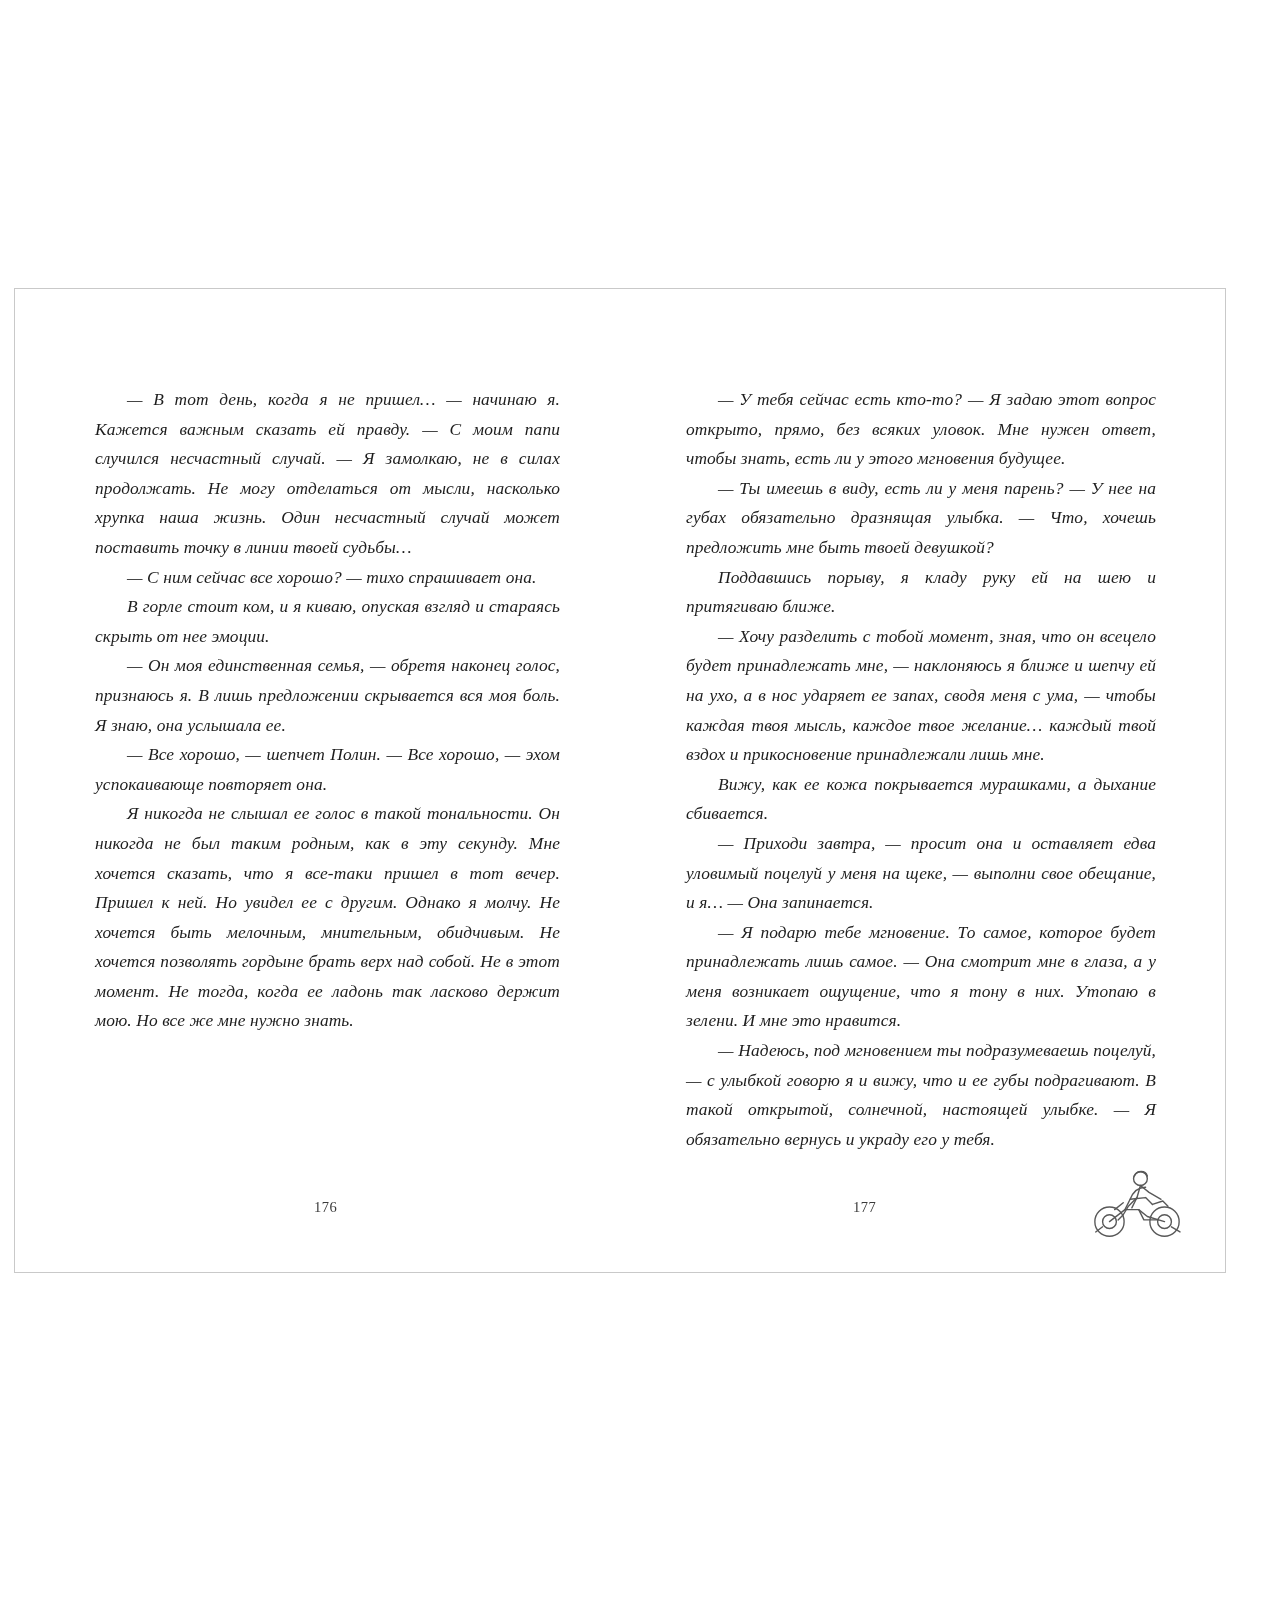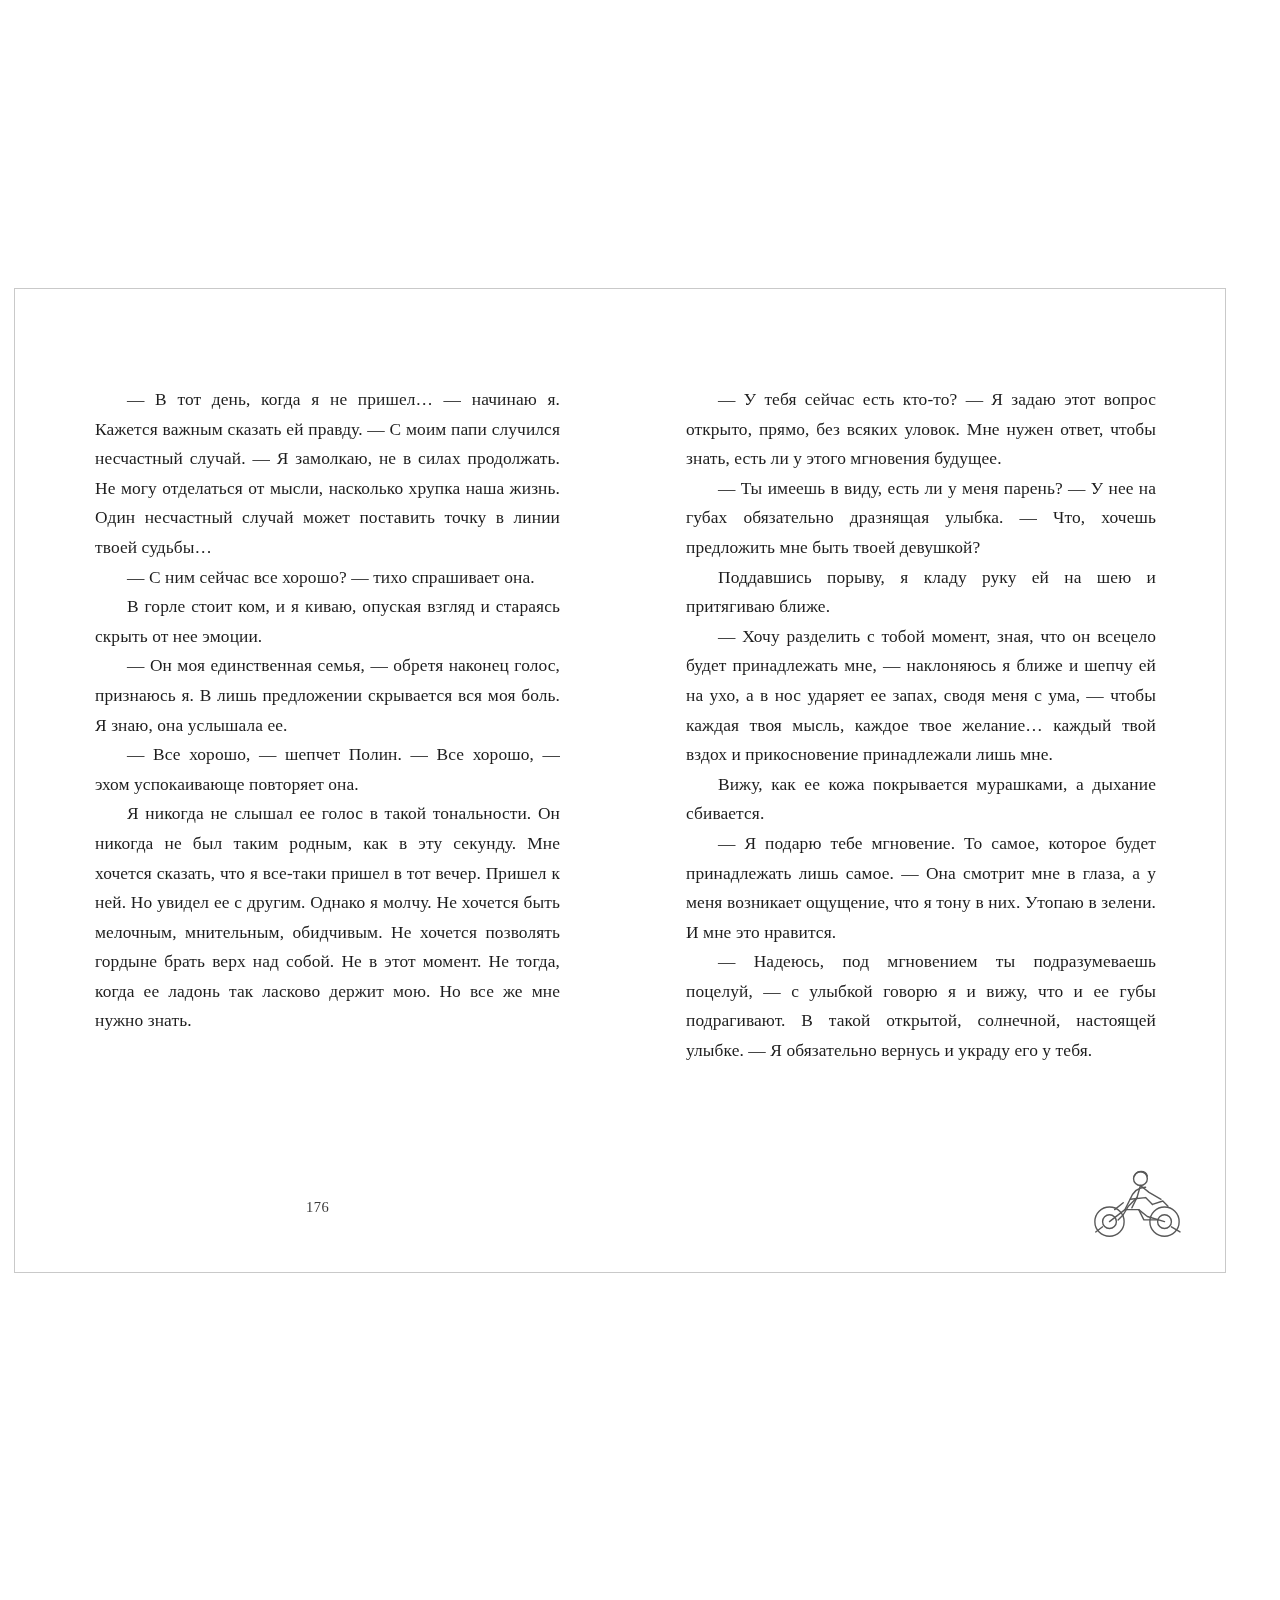--- a/index.html
+++ b/index.html
@@ -56,33 +56,34 @@
 
   .text-block p {
     margin: 0;
     text-indent: 32px;
     text-align: justify;
     font-size: 17.4px;
     line-height: 29.6px;
     letter-spacing: 0.1px;
     font-family: "Liberation Serif", serif;
     color: #1d1d1d;
+    font-style: italic;
   }
 
   .folio {
     position: absolute;
     bottom: 56px;
     width: 100%;
     text-align: center;
     font-size: 14.5px;
     color: #3a3a3a;
     font-family: "Liberation Serif", serif;
     letter-spacing: 0.5px;
   }
-  .page-left .folio { left: 0; }
+  .page-left .folio { left: 8px; }
   .page-right .folio { left: -58px; }
 
   
   .vignette {
     position: absolute;
     right: 36px;
     bottom: 28px;
     width: 104px;
     height: 86px;
     opacity: 0.92;
@@ -107,23 +108,25 @@
       <div class="folio">176</div>
     </div>
 
     <div class="page page-right">
       <div class="text-block">
         <p>— У тебя сейчас есть кто-то? — Я задаю этот вопрос открыто, прямо, без всяких уловок. Мне нужен ответ, чтобы знать, есть ли у этого мгновения будущее.</p>
         <p>— Ты имеешь в виду, есть ли у меня парень? — У нее на губах обязательно дразнящая улыбка. — Что, хочешь предложить мне быть твоей девушкой?</p>
         <p>Поддавшись порыву, я кладу руку ей на шею и притягиваю ближе.</p>
         <p>— Хочу разделить с тобой момент, зная, что он всецело будет принадлежать мне, — наклоняюсь я ближе и шепчу ей на ухо, а в нос ударяет ее запах, сводя меня с ума, — чтобы каждая твоя мысль, каждое твое желание… каждый твой вздох и прикосновение принадлежали лишь мне.</p>
         <p>Вижу, как ее кожа покрывается мурашками, а дыхание сбивается.</p>
+        <p>— Приходи завтра, — просит она и оставляет едва уловимый поцелуй у меня на щеке, — выполни свое обещание, и я… — Она запинается.</p>
         <p>— Я подарю тебе мгновение. То самое, которое будет принадлежать лишь самое. — Она смотрит мне в глаза, а у меня возникает ощущение, что я тону в них. Утопаю в зелени. И мне это нравится.</p>
         <p>— Надеюсь, под мгновением ты подразумеваешь поцелуй, — с улыбкой говорю я и вижу, что и ее губы подрагивают. В такой открытой, солнечной, настоящей улыбке. — Я обязательно вернусь и украду его у тебя.</p>
       </div>
+      <div class="folio">177</div>
 
       <div class="vignette">
         <svg viewBox="0 0 120 100" xmlns="http://www.w3.org/2000/svg">
           <g fill="none" stroke="#4a4a4a" stroke-width="1.6" stroke-linecap="round" stroke-linejoin="round">
             <circle cx="28" cy="74" r="17"></circle>
             <circle cx="28" cy="74" r="8"></circle>
             <circle cx="92" cy="74" r="17"></circle>
             <circle cx="92" cy="74" r="8"></circle>
             <path d="M28 74 L46 60 L62 60 L72 68 L92 74"></path>
             <path d="M46 60 L52 48 L70 46 L78 54"></path>

